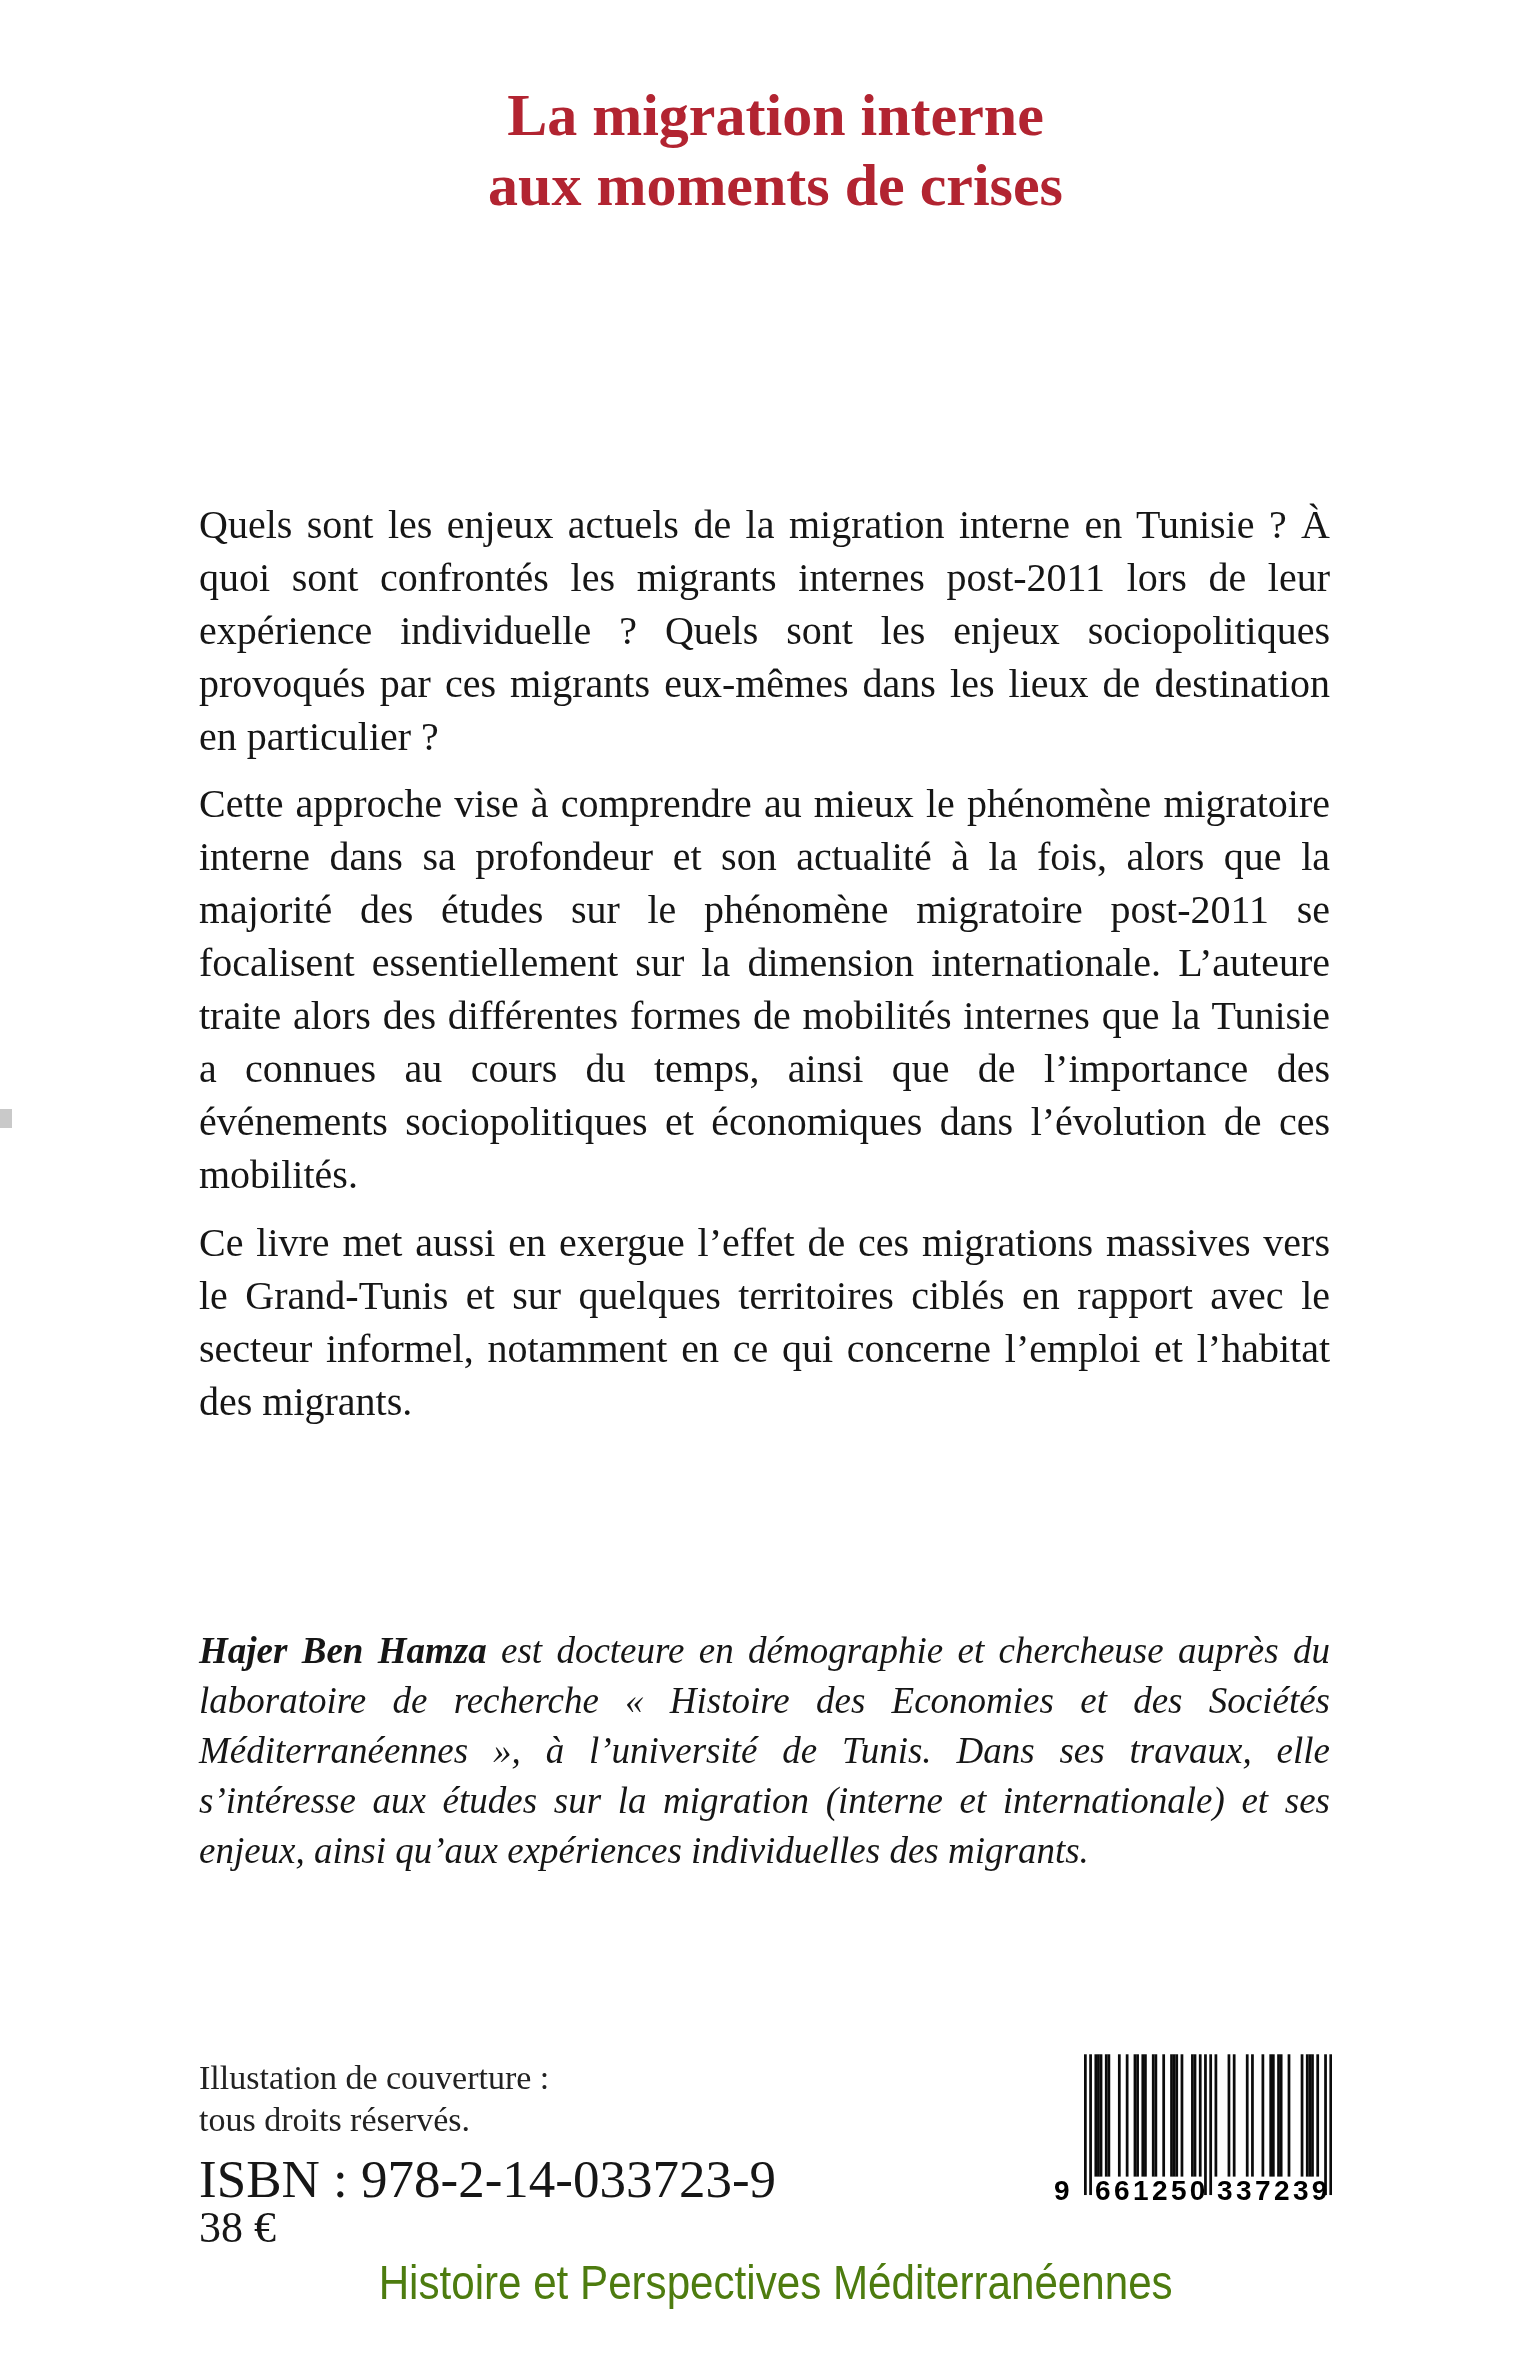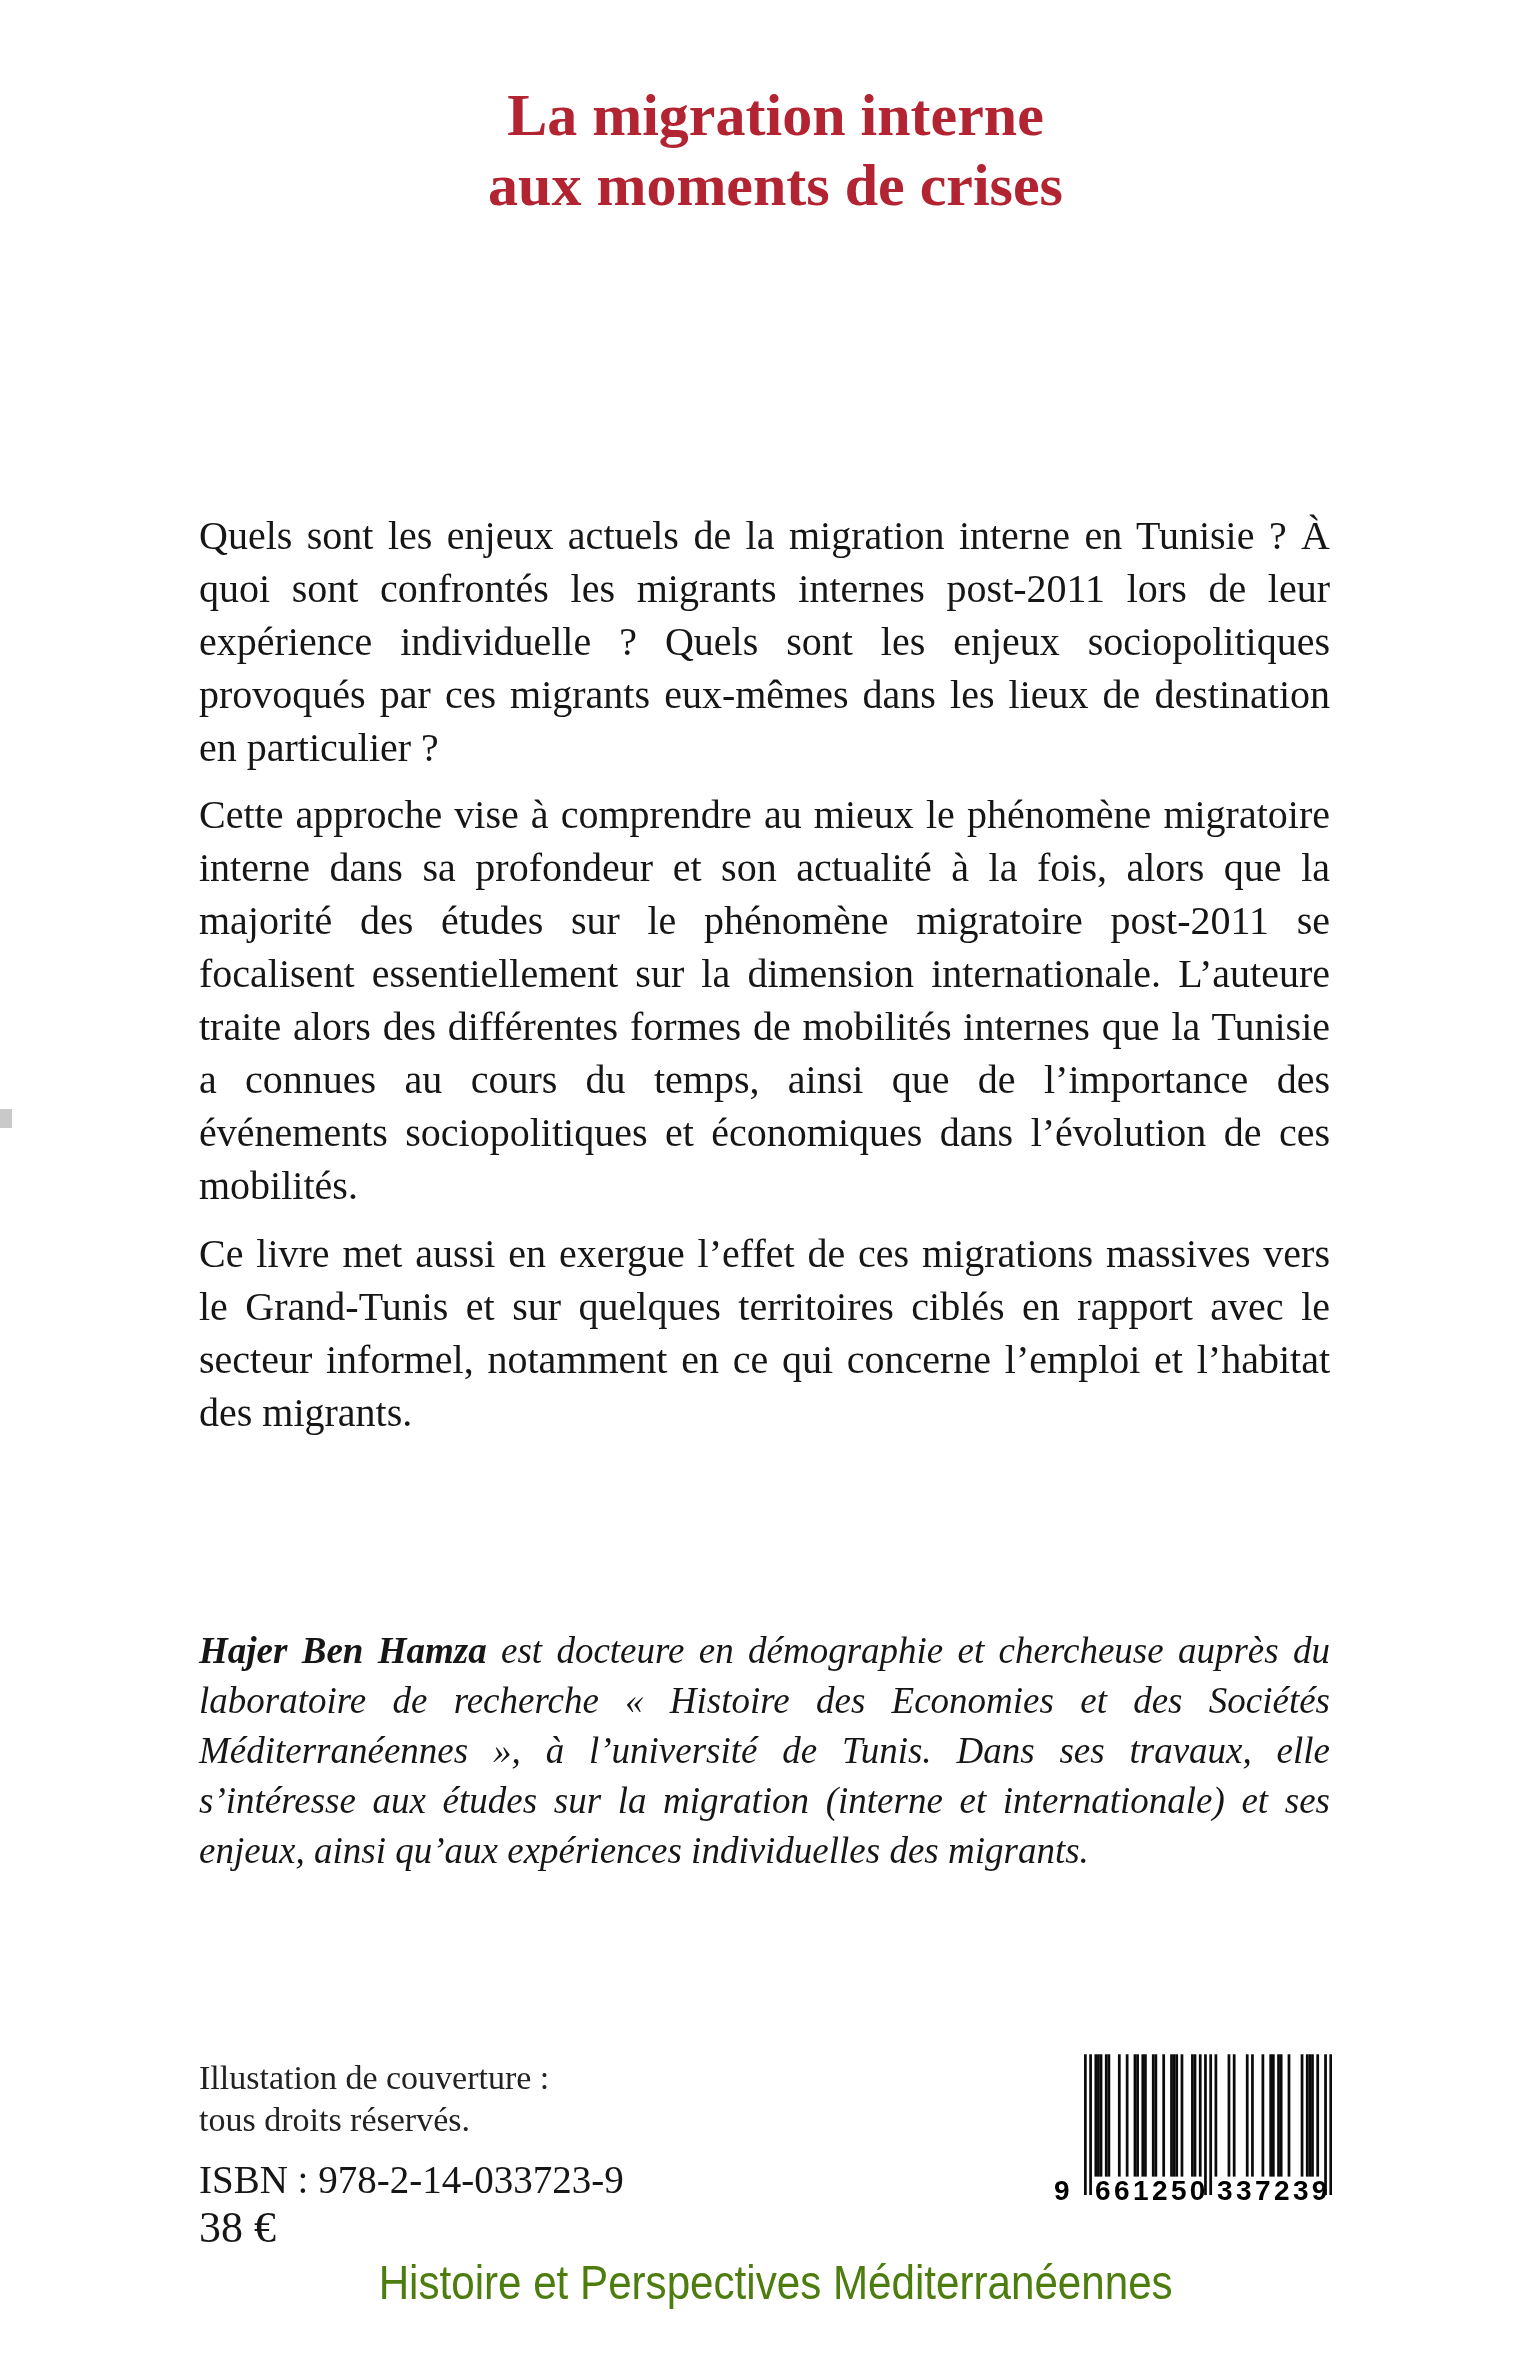--- a/index.html
+++ b/index.html
@@ -28,21 +28,21 @@
   .book-subtitle{
     font-size:49px;
     line-height:54px;
     font-weight:normal;
     color:#1a1a1a;
     margin:23.5px 0 0 0;
   }
   
   .synopsis{
     position:absolute;
-    top:509px; left:199px; width:1131px;
+    top:498px; left:199px; width:1131px;
     font-size:40px;
     line-height:53px;
     text-align:justify;
   }
   .synopsis p{margin:0 0 14.3px 0;}
   
   .author-bio{
     position:absolute;
     top:1626px; left:199px; width:1131px;
     font-size:37px;
@@ -69,21 +69,21 @@
   .cover-credit{
     position:absolute;
     top:2057px; left:199px;
     font-size:34px;
     line-height:42px;
     color:#222;
   }
   .isbn-line{
     position:absolute;
     top:2156px; left:199px;
-    font-size:39px;
+    font-size:53px;
     line-height:47px;
   }
   .price-line{
     position:absolute;
     top:2203px; left:199px;
     font-size:44px;
     line-height:50px;
   }
   
   .barcode{

